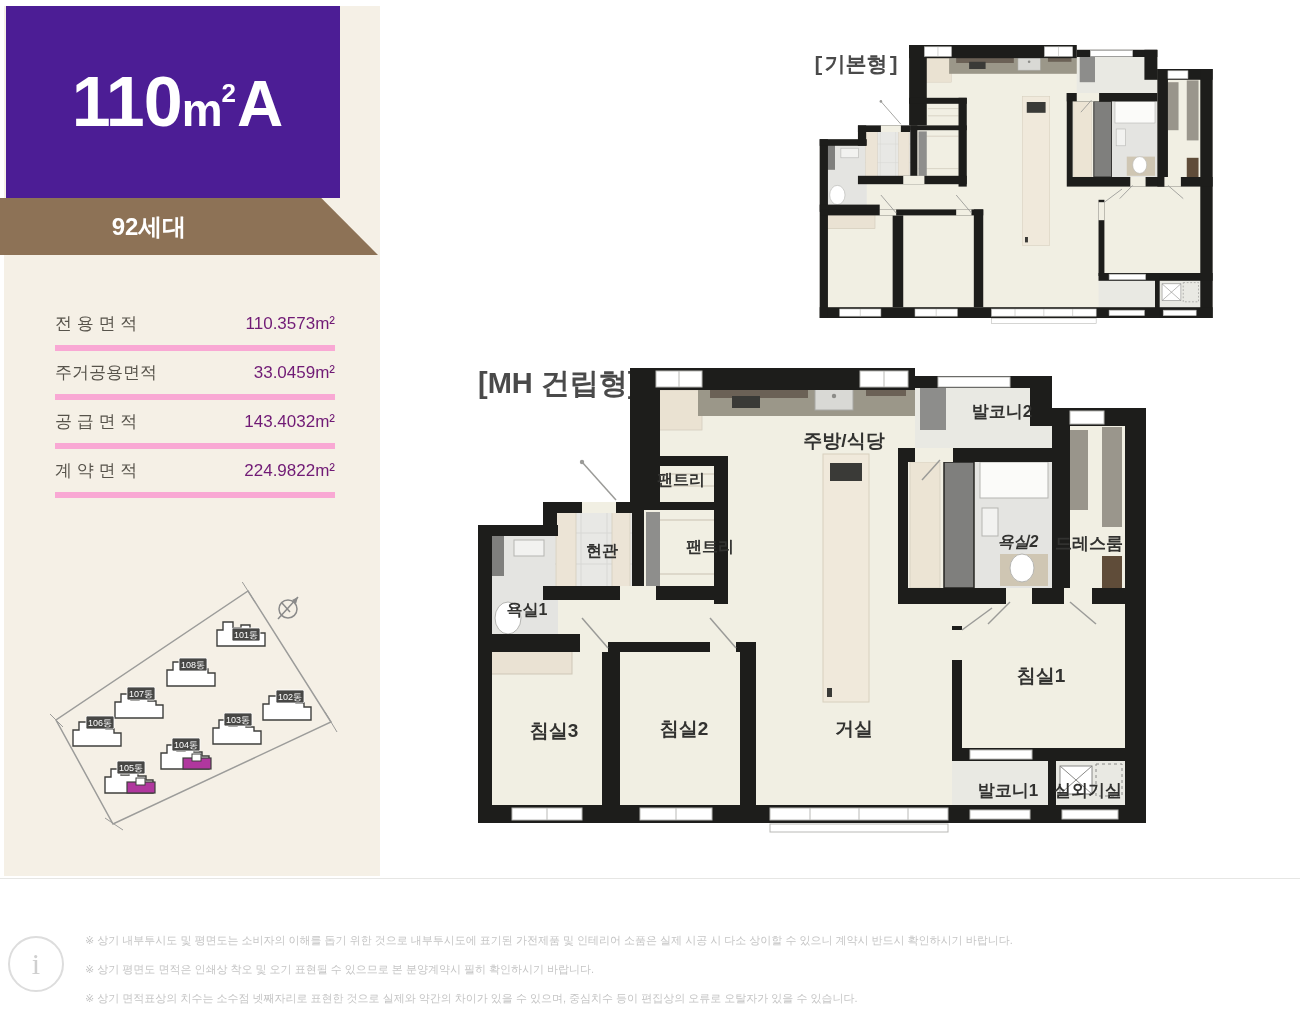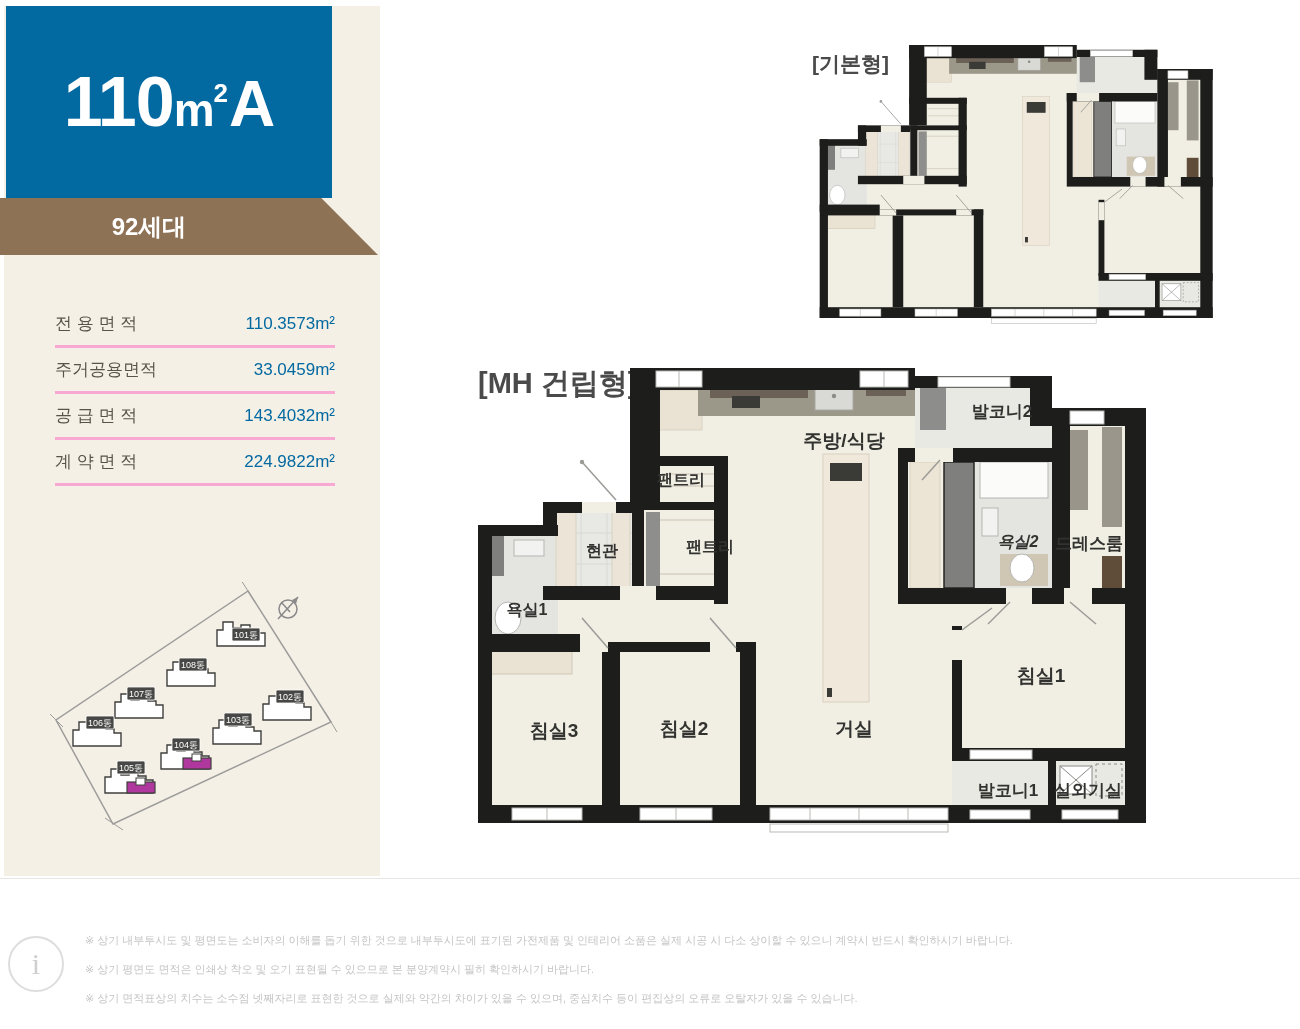--- a/index.html
+++ b/index.html
@@ -1,40 +1,40 @@
 <!DOCTYPE html>
 <html><head>
 <meta charset="utf-8">
 <style>
   html,body{margin:0;padding:0;background:#fff;}
   #page{position:relative;width:1300px;height:1029px;background:#ffffff;overflow:hidden;
         font-family:"Liberation Sans","DejaVu Sans",sans-serif;}
   .abs{position:absolute;}
   
   #left-panel{left:4px;top:6px;width:376px;height:870px;background:#f5f0e6;}
-  #title-block{left:6px;top:6px;width:326px;height:192px;background:#0369a1;
-               display:flex;align-items:center;justify-content:center;}
+  #title-block{left:6px;top:6px;width:326px;height:192px;background:#4c1d95;
+               display:flex;align-items:center;justify-content:center;padding-left:8px;}
   .title-line{color:#fff;font-weight:bold;display:flex;align-items:baseline;letter-spacing:-1px;}
   .title-num{font-size:70px;}
   .title-m{font-size:46px;}
   .title-sup{font-size:26px;position:relative;top:-24px;}
   .title-type{font-size:64px;margin-left:2px;}
   #households-band{left:0;top:198px;width:378px;height:57px;background:#8d7256;
                    clip-path:polygon(0 0,85% 0,100% 100%,0 100%);
                    display:flex;align-items:center;justify-content:center;}
   #households-band span{color:#fff;font-size:24px;font-weight:bold;margin-right:80px;}
   
   #area-table{left:55px;top:302px;width:280px;}
   .tr{height:43px;display:flex;align-items:center;justify-content:space-between;
-      border-bottom:3px solid #f9a8d4;}
+      border-bottom:6px solid #f9a8d4;}
   .tr .lbl{font-size:17px;color:#57534b;}
-  .tr .val{font-size:17px;color:#0369a1;}
+  .tr .val{font-size:17px;color:#701a75;}
   
   .plan-caption{color:#4a4a4a;font-weight:600;}
-  #caption-basic{left:812px;top:50px;font-size:21px;}
+  #caption-basic{left:812px;top:50px;font-size:21px;font-family:Liberation Mono, monospace;}
   #caption-mh{left:478px;top:364px;font-size:29px;}
   
   .room-label{transform:translate(-50%,-50%);white-space:nowrap;color:#323230;
               font-weight:bold;pointer-events:none;}
   .rl-big{font-size:19px;}
   .rl-mid{font-size:17px;}
   .rl-sm{font-size:16px;}
   
   #divider{left:0;top:878px;width:1300px;height:1px;background:#e6e6e4;}
   #info-icon{left:8px;top:936px;width:52px;height:52px;border:2px solid #dddddd;

